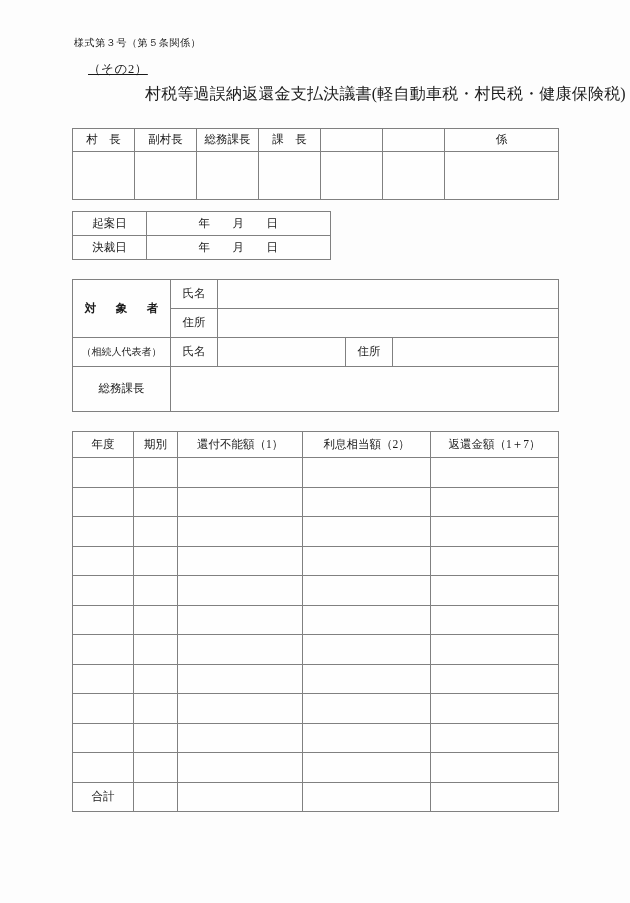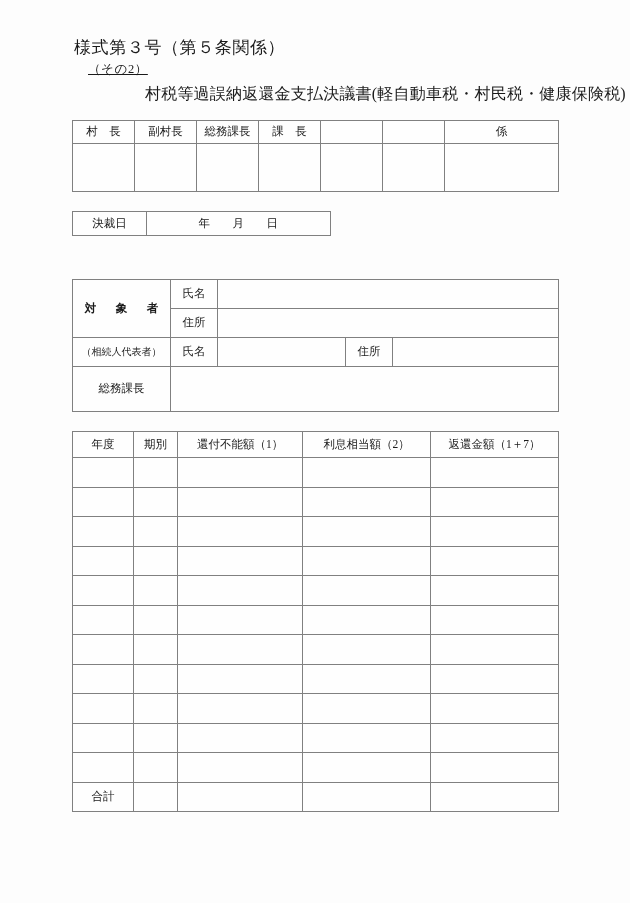--- a/index.html
+++ b/index.html
@@ -20,21 +20,21 @@
     position: relative;
     width: 630px;
     height: 903px;
   }
 
   
   .form-no {
     position: absolute;
     left: 74px;
     top: 36px;
-    font-size: 17px;
+    font-size: 10px;
     letter-spacing: 0.6px;
     white-space: nowrap;
   }
   .form-sub {
     position: absolute;
     left: 88px;
     top: 61px;
     font-size: 12.5px;
     letter-spacing: 0.6px;
     white-space: nowrap;
@@ -63,21 +63,21 @@
     vertical-align: middle;
     padding: 0 2px;
     line-height: 1.2;
     color: #1a1a1a;
   }
   td.blank { }
 
   
   #stamp-table {
     left: 72px;
-    top: 120px;
+    top: 128px;
     width: 486px;
   }
   #stamp-table td.hdr { height: 22px; }
   #stamp-table td.box { height: 47px; }
 
   
   #date-table {
     left: 72px;
     top: 211px;
     width: 258px;
@@ -156,20 +156,28 @@
     </tbody>
   </table>
 
   <table class="grid" id="date-table">
     <colgroup>
         <col style="width:74px">
         <col style="width:184px">
       </colgroup>
     <tbody>
       <tr>
+        <td class="label">起案日</td>
+        <td class="ymd">
+          <span class="ymd-inner">
+            <span>年</span><span>月</span><span>日</span>
+          </span>
+        </td>
+      </tr>
+      <tr>
         <td class="label">決裁日</td>
         <td class="ymd">
           <span class="ymd-inner">
             <span>年</span><span>月</span><span>日</span>
           </span>
         </td>
       </tr>
     </tbody>
   </table>
 

